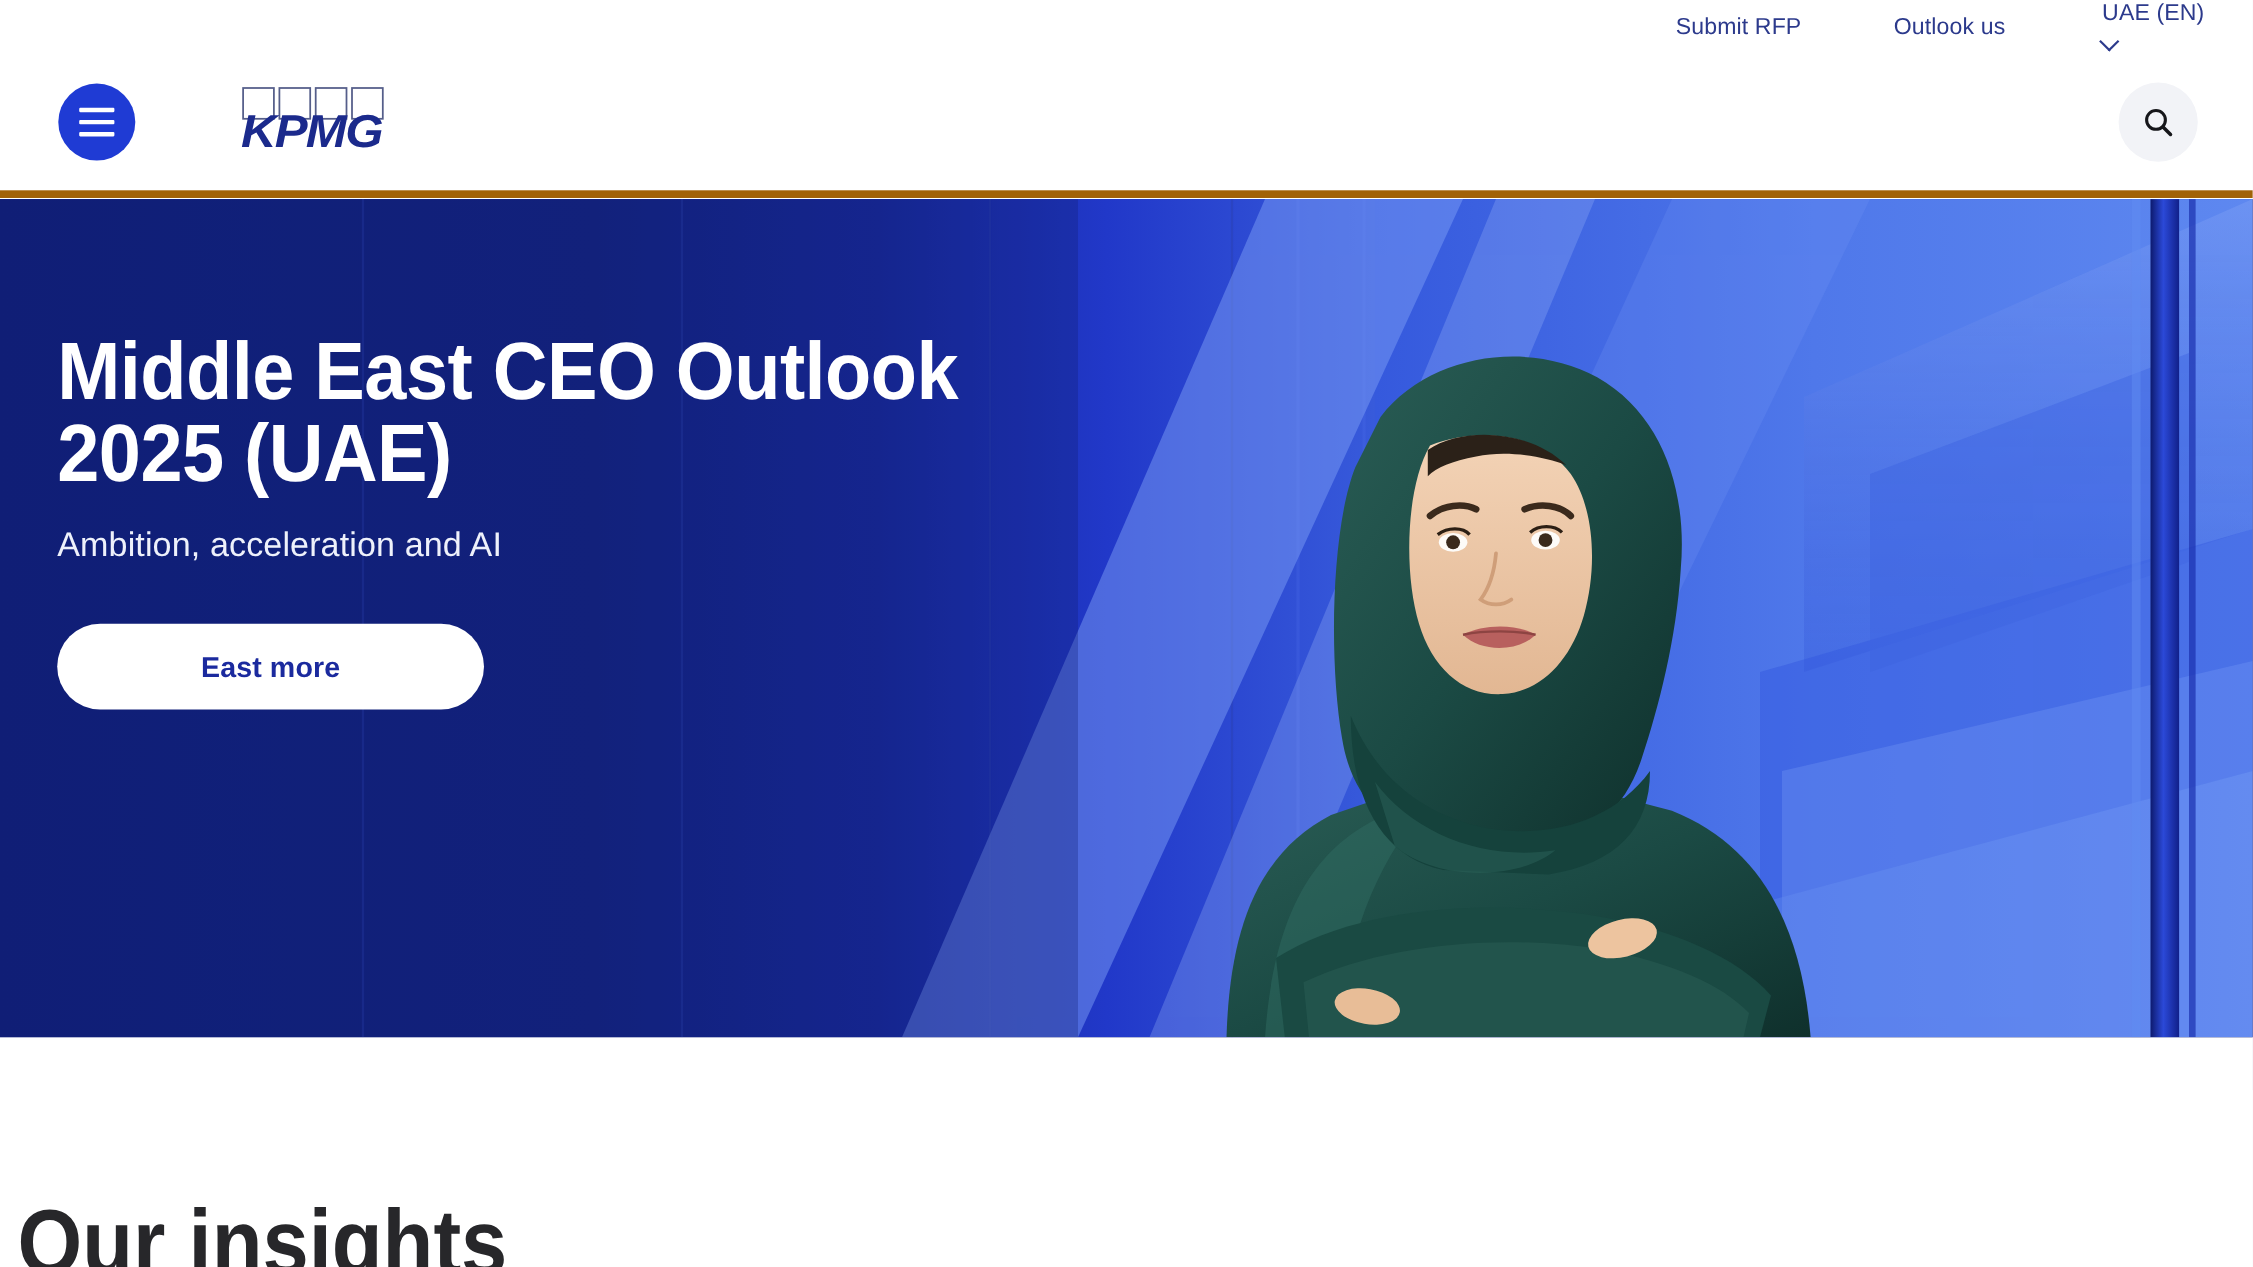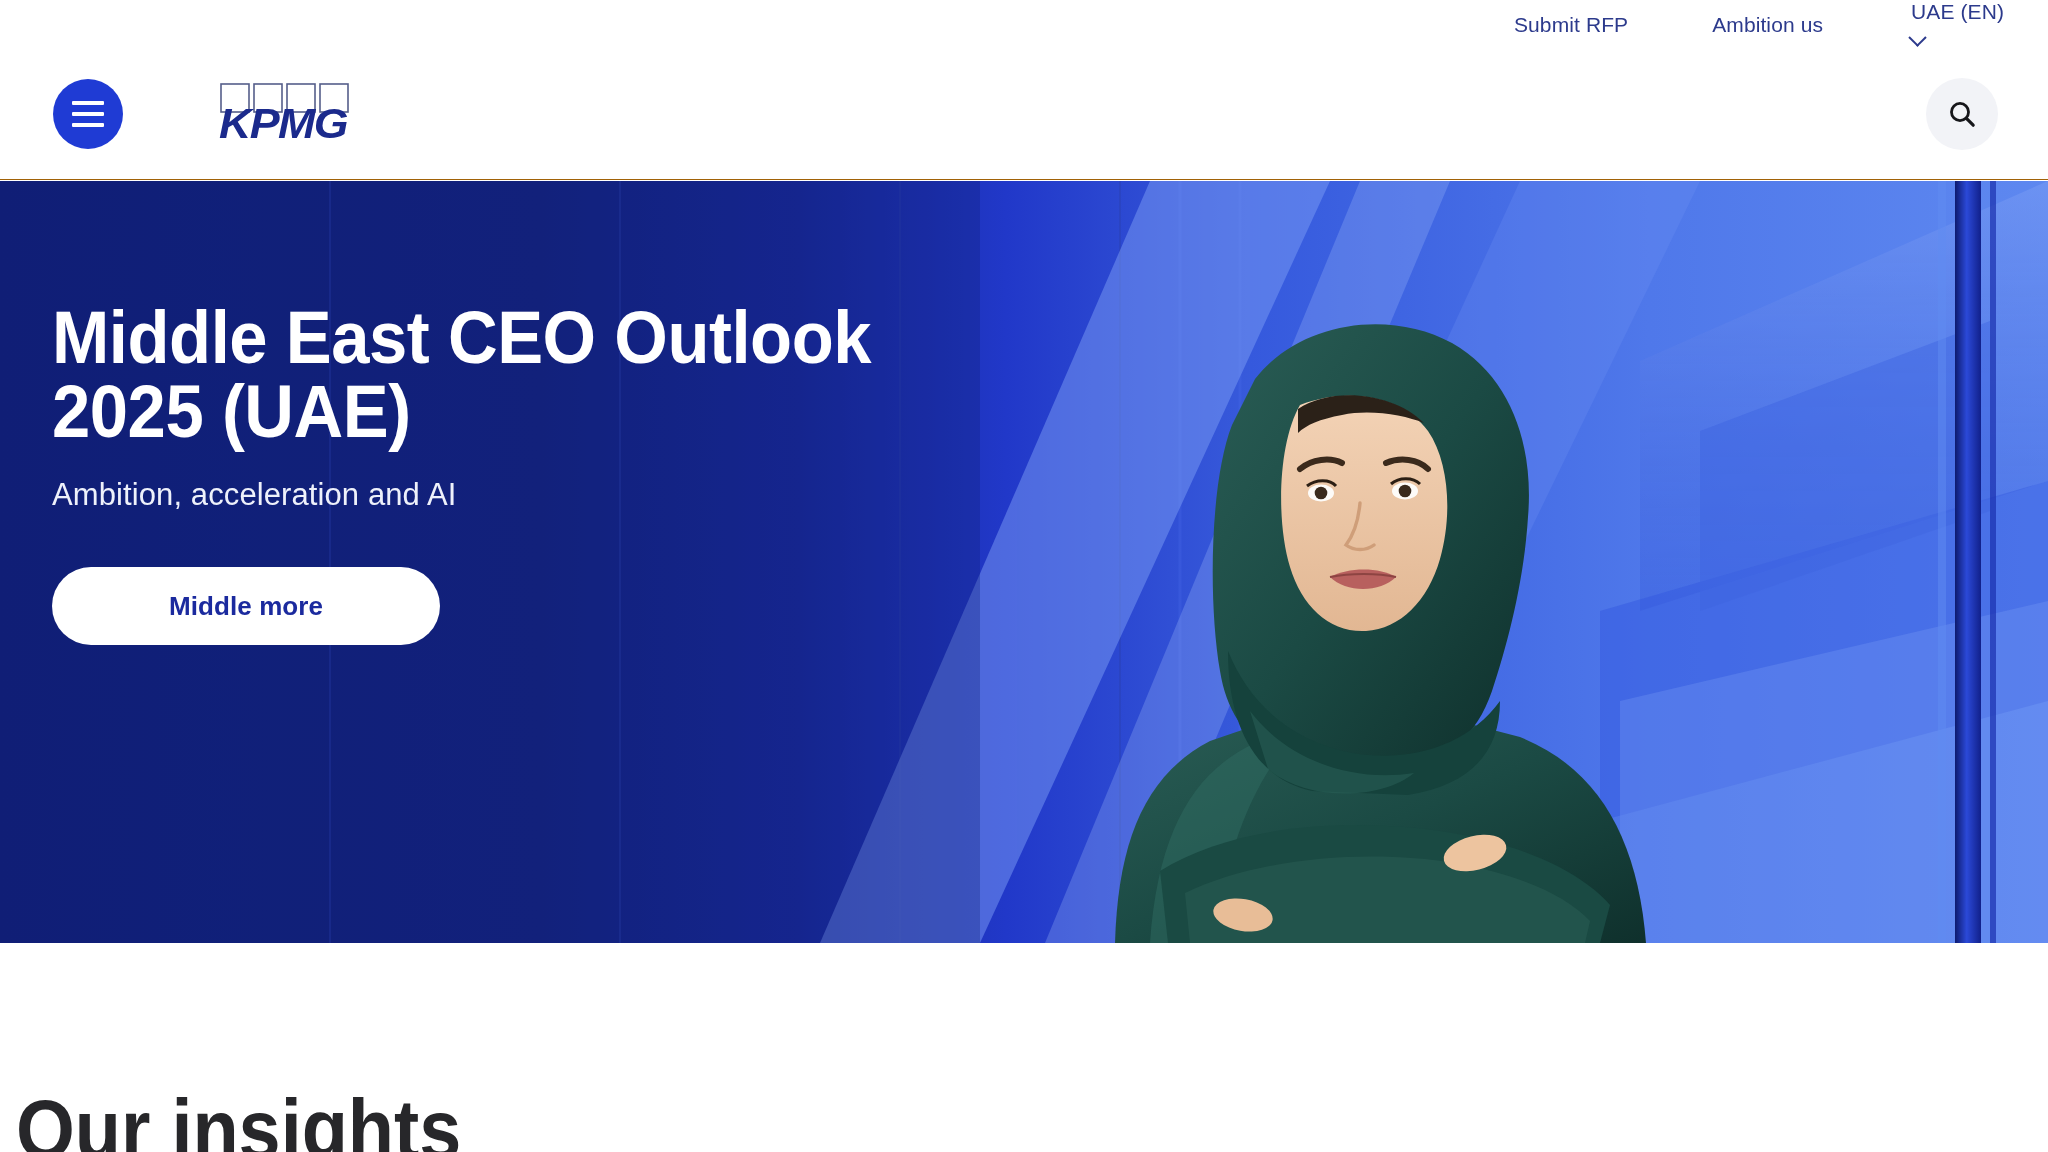--- a/index.html
+++ b/index.html
@@ -28,21 +28,21 @@
   .chev {
     display:inline-block; width:13px; height:13px;
     border-right:2.6px solid #2c3a8c; border-bottom:2.6px solid #2c3a8c;
     transform:rotate(45deg) translate(-2px,-2px);
   }
 
   
   .main-header {
     position:absolute; top:48px; left:0; width:2048px; height:132px;
     background:#ffffff; display:flex; align-items:center;
-    border-bottom:1px solid #a16207;
+    border-bottom:7px solid #a16207;
   }
   .burger {
     margin-left:53px; width:70px; height:70px; border-radius:50%;
     background:#1f3bd4; border:none; cursor:pointer;
     display:flex; flex-direction:column; align-items:center;
     justify-content:center; gap:7px; flex:none;
   }
   .burger span { display:block; width:32px; height:4px; background:#fff; border-radius:1px; }
 
   .logo { margin-left:96px; width:132px; flex:none; user-select:none; }
@@ -91,21 +91,21 @@
   }
 </style>
 </head>
 <body>
 
 <div class="page">
 
   <div class="utility-bar">
     <a class="util-link" href="#">Submit RFP</a>
     <div class="util-gap-a"></div>
-    <a class="util-link" href="#">Ambition us</a>
+    <a class="util-link" href="#">Outlook us</a>
     <div class="util-gap-b"></div>
     <a class="util-link locale-wrap" href="#">
       <span>UAE (EN)</span>
       <span class="chev"></span>
     </a>
   </div>
 
   <div class="main-header">
     <button class="burger">
       <span></span>
@@ -262,21 +262,21 @@
           <path d="M1250 530 C1286 578 1350 602 1414 592
                    C1380 620 1306 620 1268 588 Z" fill="#2a6058" opacity=".55"></path>
         </g>
       </g>
     </svg>
 
     <div class="hero-copy">
       <div class="hero-title">Middle East CEO Outlook</div>
       <div class="hero-title">2025 (UAE)</div>
       <div class="hero-sub">Ambition, acceleration and AI</div>
-      <button class="learn-more">Middle more</button>
+      <button class="learn-more">East more</button>
     </div>
   </div>
 
   <div class="insights">
     <h2 class="insights-title">Our insights</h2>
   </div>
 
 </div>
 
 </body></html>

